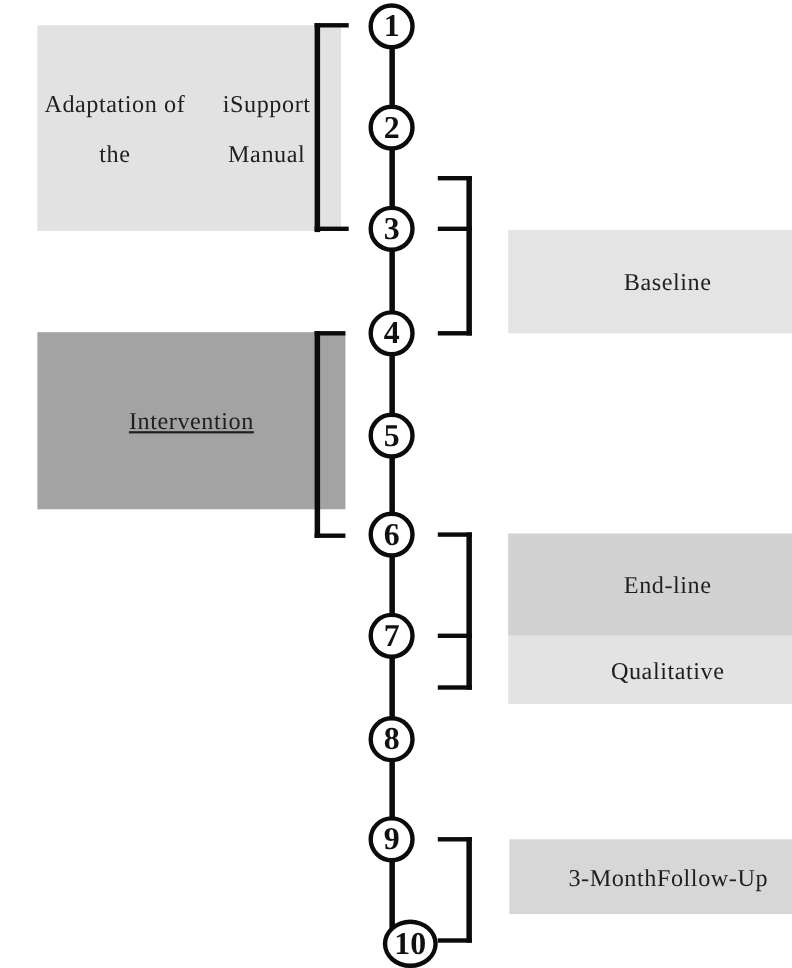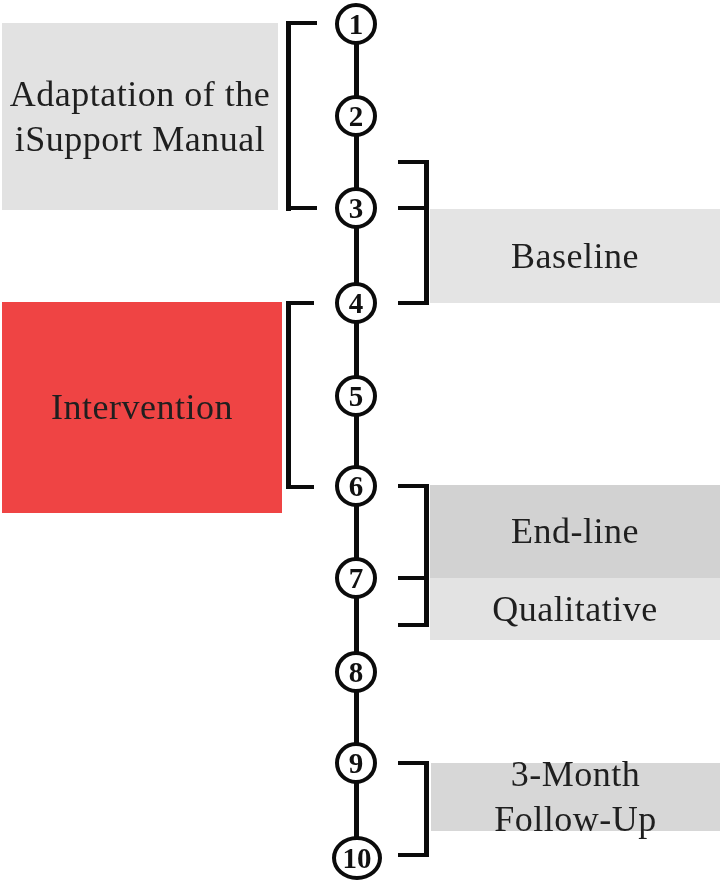--- a/index.html
+++ b/index.html
@@ -12,28 +12,29 @@
     width: 720px;
     height: 880px;
     background: #ffffff;
     overflow: hidden;
     font-family: "Liberation Serif", "DejaVu Serif", serif;
   }
   
   .box {
     position: absolute;
     display: flex;
-    flex-direction: column;
+    flex-direction: row;
     align-items: center;
     justify-content: center;
     text-align: center;
-    font-size: 36px;
+    font-size: 22px;
     line-height: 45px;
     letter-spacing: 0.5px;
     color: #1f1f1f;
+    margin-left: 32px;
   }
   
   .ln {
     position: absolute;
     background: #0b0b0b;
   }
   
   .node {
     position: absolute;
     box-sizing: border-box;
@@ -57,21 +58,21 @@
 </head>
 <body>
 
 <div id="canvas">
 
   <div class="box" style="left: 2px; top: 23px; width: 276px; height: 187px; background-color: rgb(226, 226, 226);">
     <div>Adaptation of the</div>
     <div>iSupport Manual</div>
   </div>
 
-  <div class="box" style="left: 2px; top: 302px; width: 280px; height: 211px; background-color: #ef4444;">
+  <div class="box" style="left: 2px; top: 302px; width: 280px; height: 161px; background-color: #a3a3a3; text-decoration: underline;">
     <div>Intervention</div>
   </div>
 
 
   <div class="box" style="left: 430px; top: 209px; width: 290px; height: 94px; background-color: rgb(228, 228, 228); text-align: center;">
     <div>Baseline</div>
   </div>
 
   <div class="box" style="left: 430px; top: 485px; width: 290px; height: 93px; background-color: rgb(210, 210, 210);">
     <div>End-line</div>
@@ -140,17 +141,17 @@
   </div>
   <div class="node" style="left:335px; top:557px;">
     <span>7</span>
   </div>
   <div class="node" style="left:335px; top:651px;">
     <span>8</span>
   </div>
   <div class="node" style="left:335px; top:742px;">
     <span>9</span>
   </div>
-  <div class="node node-wide" style="left:332px; top:836px;">
+  <div class="node node-wide" style="left:348px; top:836px;">
     <span>10</span>
   </div>
 
 </div>
 
 </body></html>

